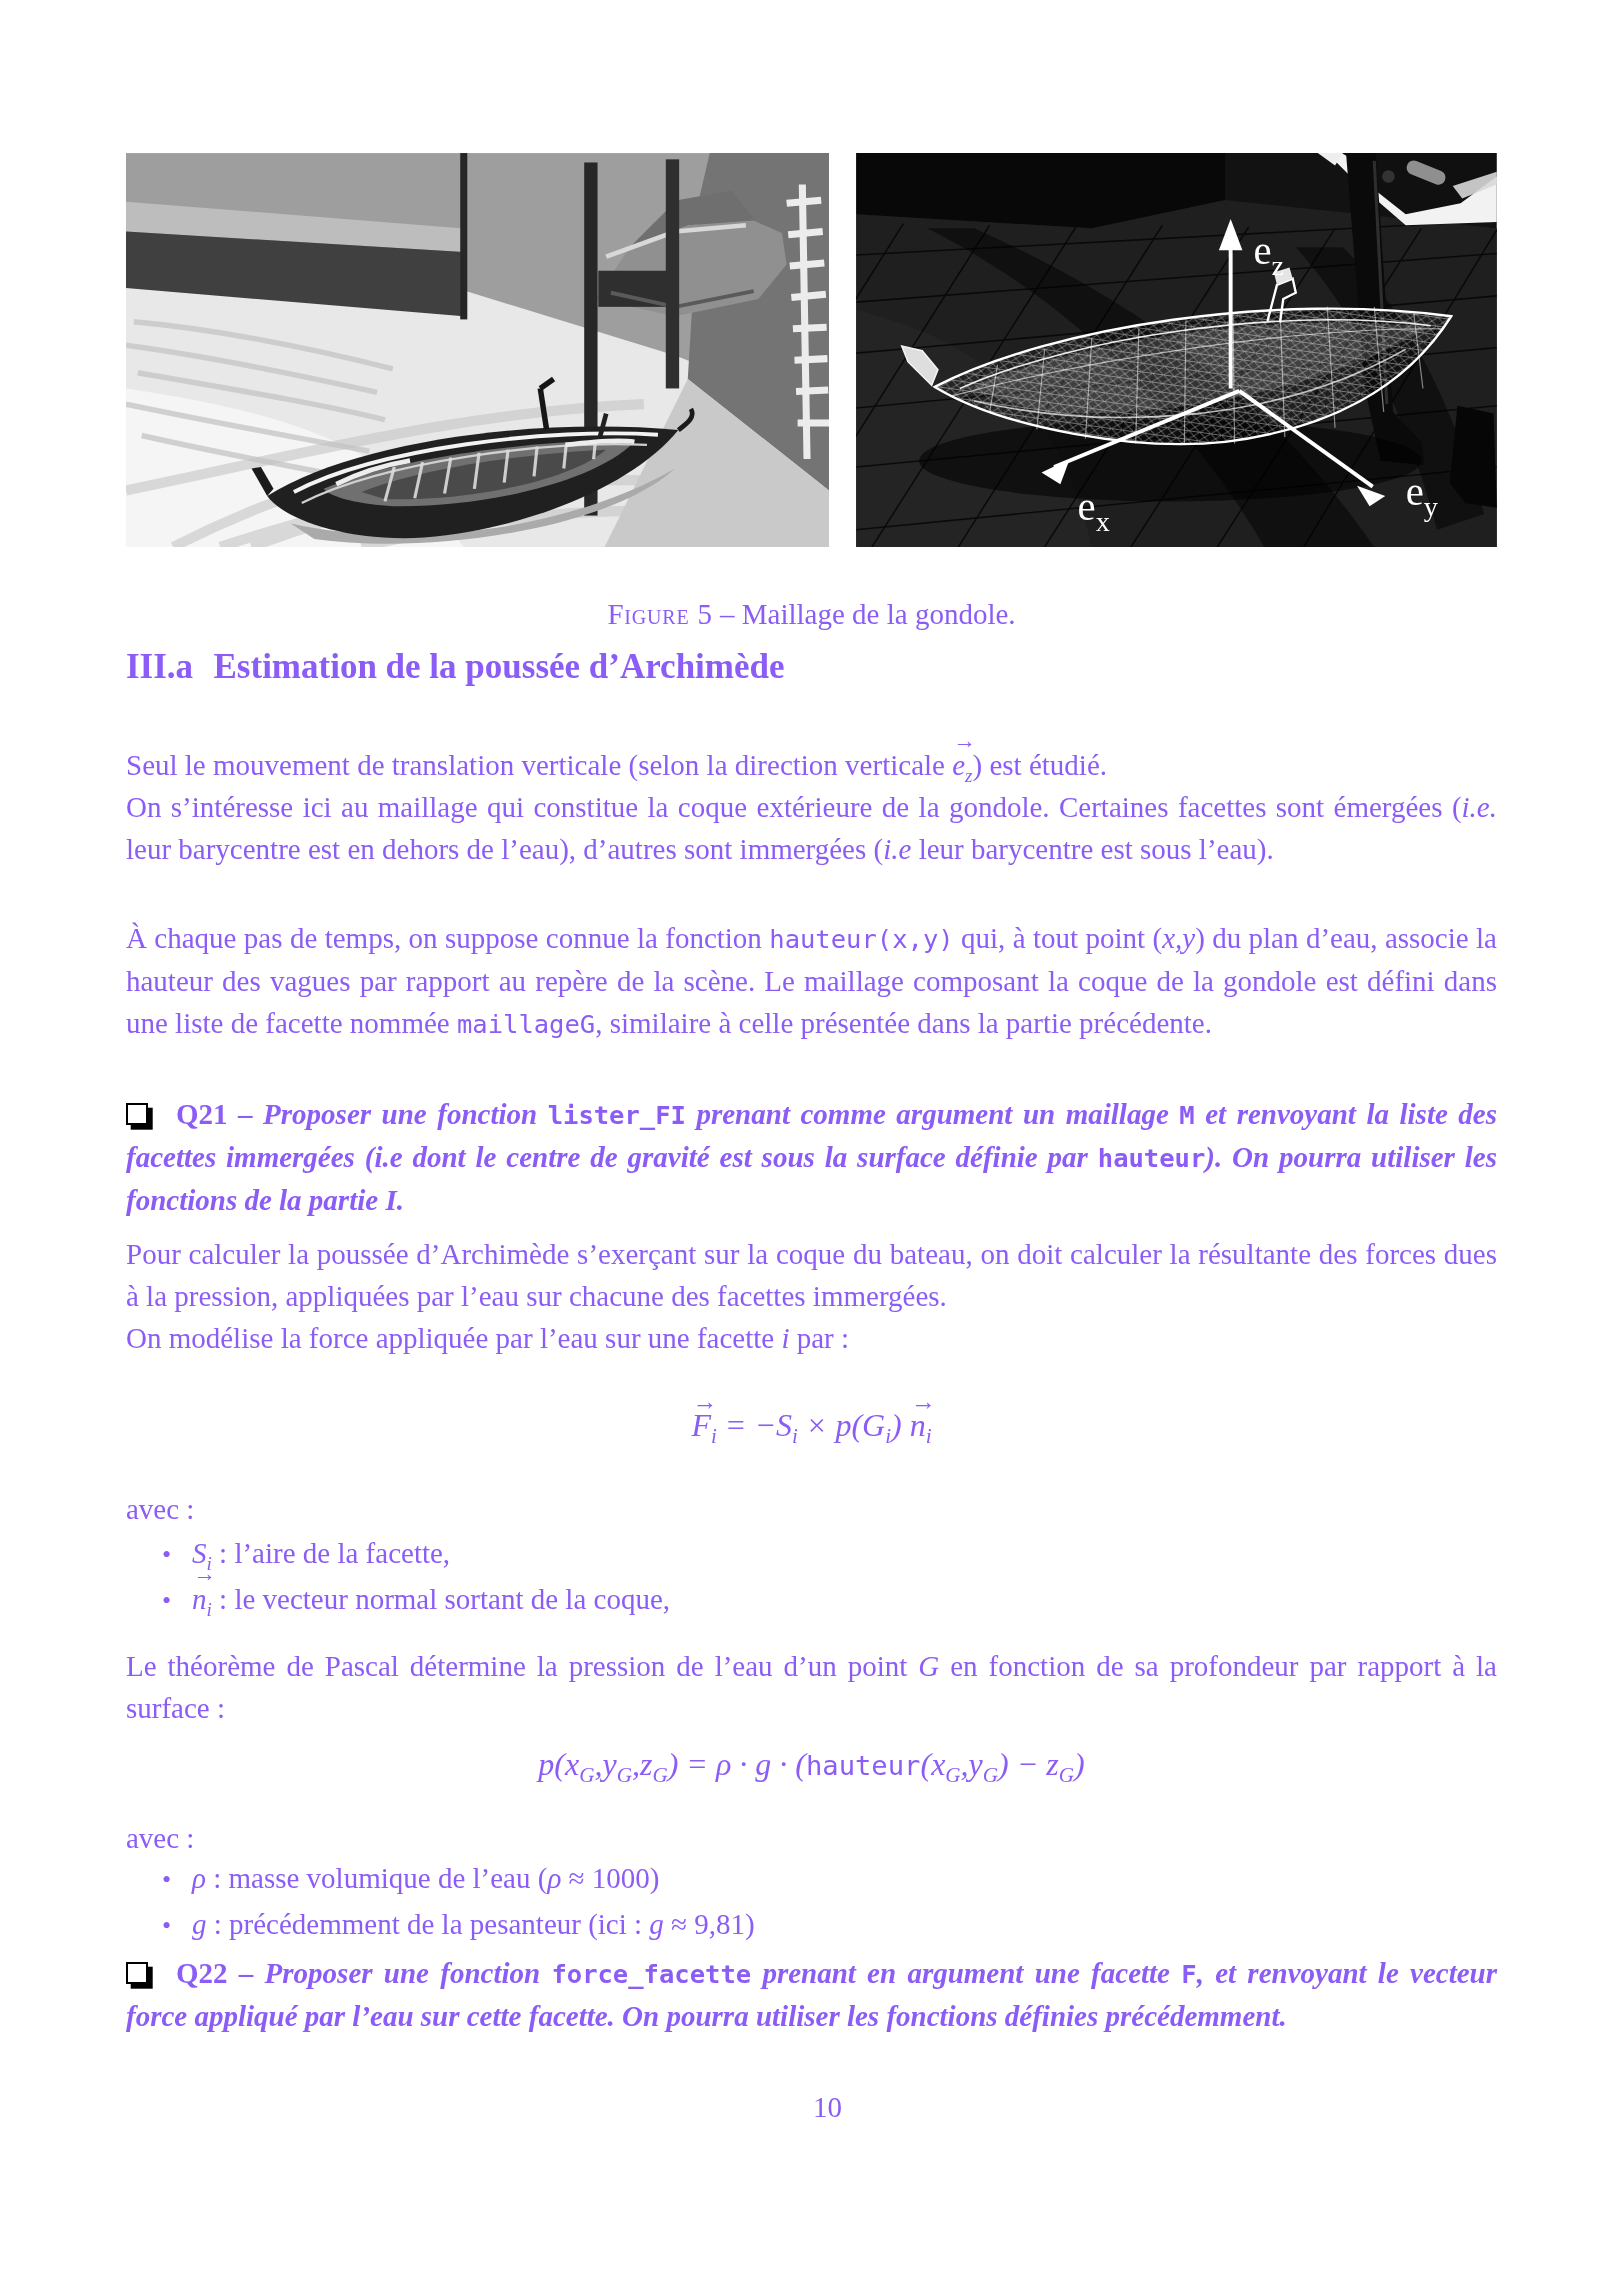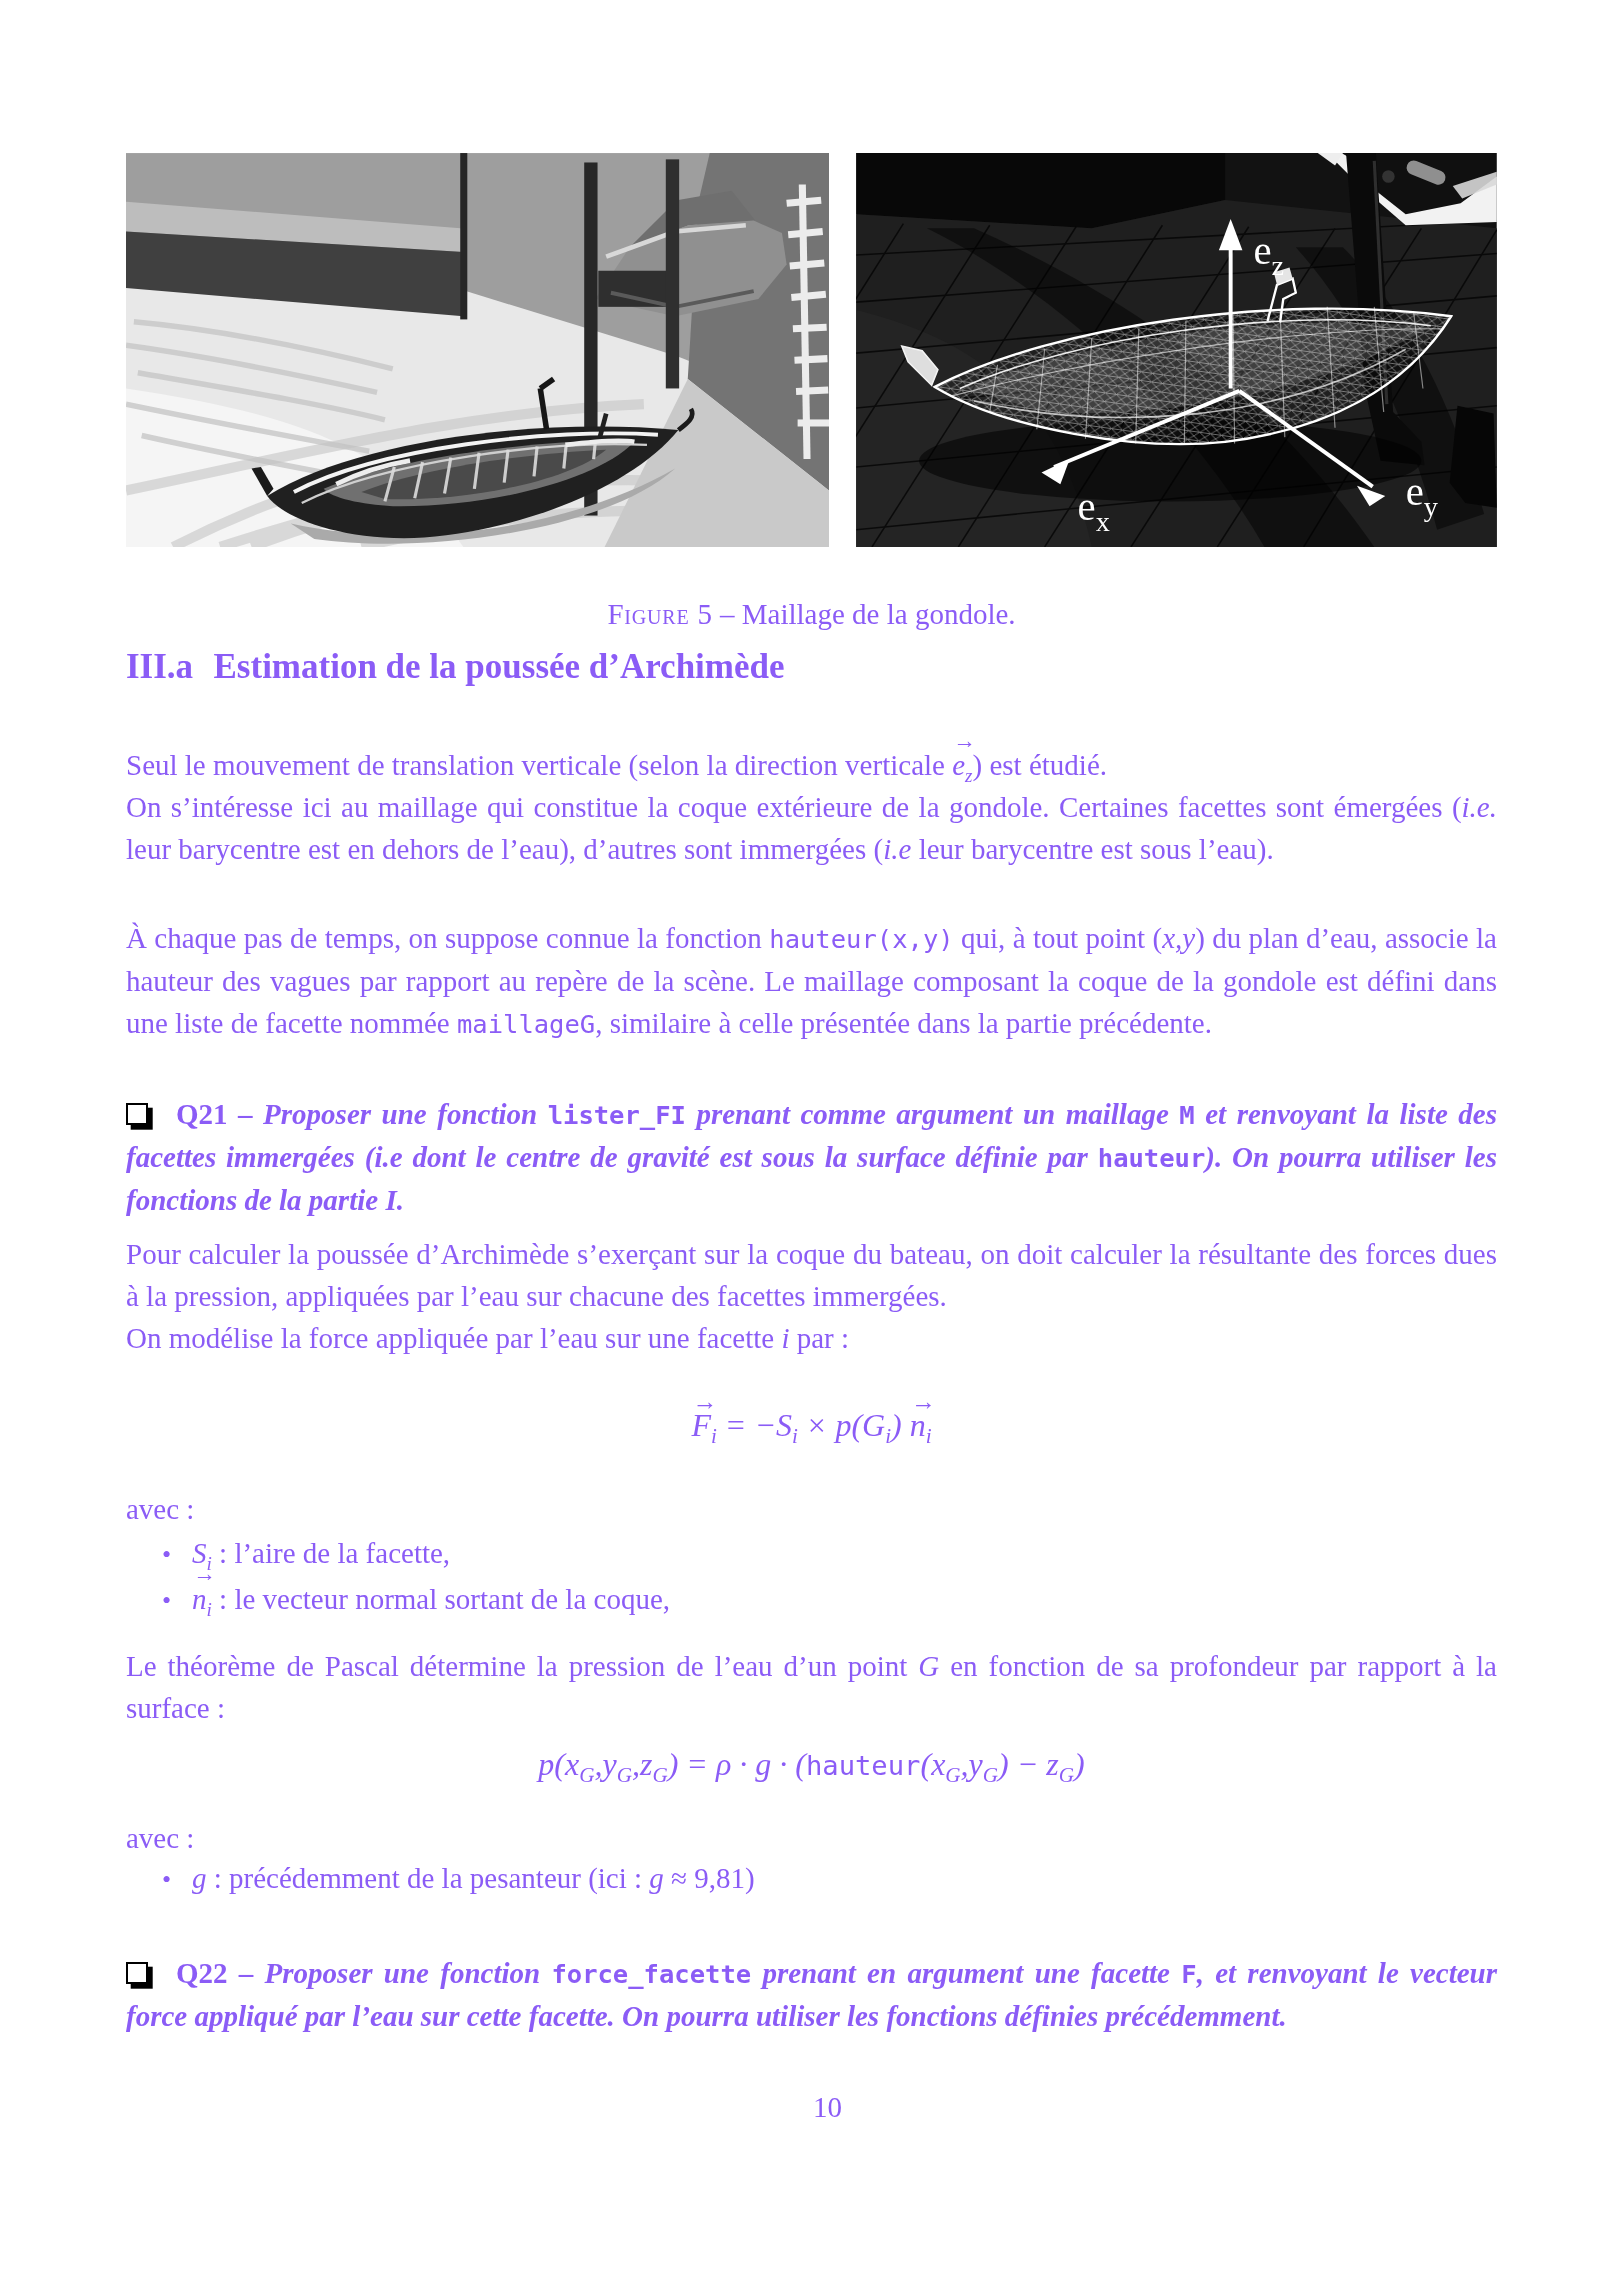--- a/index.html
+++ b/index.html
@@ -217,20 +217,21 @@
     <li><span class="bullet">•</span><span><span class="vec"><span class="vec-arrow">→</span><span class="vec-letter">n</span></span><sub class="isub">i</sub><span> : le vecteur normal sortant de la coque,</span></span></li>
   </ul>
 
   <p class="body" style="top:1645px;"><span>Le théorème de Pascal détermine la pression de l’eau d’un point </span><span class="it">G</span><span> en fonction de sa profondeur par rapport à la surface :</span></p>
 
   <div class="eq" style="top:1744px;"><span>p</span><span>(</span><span>x</span><sub>G</sub><span>,</span><span>y</span><sub>G</sub><span>,</span><span>z</span><sub>G</sub><span>) = </span><span>ρ</span><span> · </span><span>g</span><span> · (</span><span class="code">hauteur</span><span>(</span><span>x</span><sub>G</sub><span>,</span><span>y</span><sub>G</sub><span>) − </span><span>z</span><sub>G</sub><span>)</span></div>
 
   <p class="body" style="top:1817px;">avec :</p>
 
   <ul class="bullets" style="top:1856px;">
+    <li><span class="bullet">•</span><span><span class="it">ρ</span><span> : masse volumique de l’eau (</span><span class="it">ρ</span><span> ≈ 1000)</span></span></li>
     <li><span class="bullet">•</span><span><span class="it">g</span><span> : précédemment de la pesanteur (ici : </span><span class="it">g</span><span> ≈ 9,81)</span></span></li>
   </ul>
 
   <p class="body qblock" style="top:1952px;"><span class="qsquare"></span><span><span class="qlabel">Q22 – </span><span>Proposer une fonction </span><span class="code">force_facette</span><span> prenant en argument une facette </span><span class="code">F</span><span>, et renvoyant le vecteur force appliqué par l’eau sur cette facette. On pourra utiliser les fonctions définies précédemment.</span></span></p>
 
   <div class="pagenum">10</div>
 
 </div>
 
 

